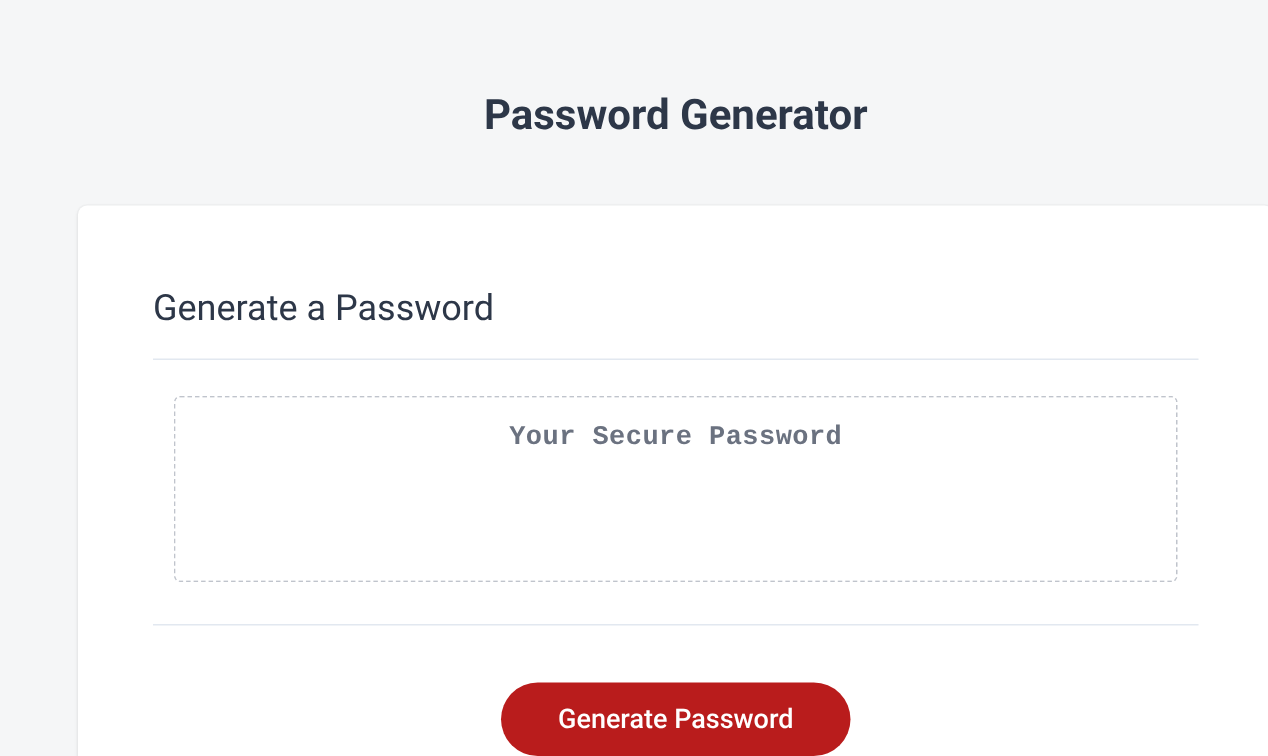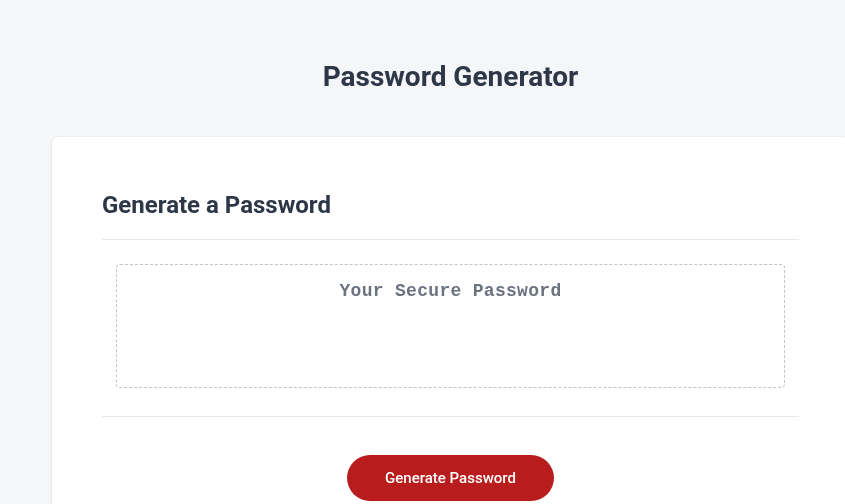--- a/index.html
+++ b/index.html
@@ -24,21 +24,21 @@
     }
     .card {
       background: #ffffff;
       margin: 0 24px;
       border-radius: 6px;
       box-shadow: 0 1px 3px rgba(0,0,0,0.08), 0 0 0 1px rgba(0,0,0,0.02);
       padding: 40px 36px 36px 36px;
     }
     .card-title {
       font-size: 24px;
-      font-weight: 700;
+      font-weight: 400;
       color: #2d3748;
       margin-bottom: 20px;
     }
     .result-wrap {
       border-top: 1px solid #e2e8f0;
       border-bottom: 1px solid #e2e8f0;
       padding: 10px 0 14px 0;
       margin-bottom: 24px;
     }
     .password-box {
@@ -55,21 +55,21 @@
       color: #6b7280;
       letter-spacing: 0.3px;
     }
     .btn-row {
       text-align: center;
     }
     .generate-btn {
       background: #b91c1c;
       color: #ffffff;
       border: none;
-      font-size: 15px;
+      font-size: 18px;
       font-weight: 500;
       padding: 14px 38px;
       border-radius: 999px;
       cursor: pointer;
       font-family: inherit;
     }
   </style>
 </head>
 <body>
 

